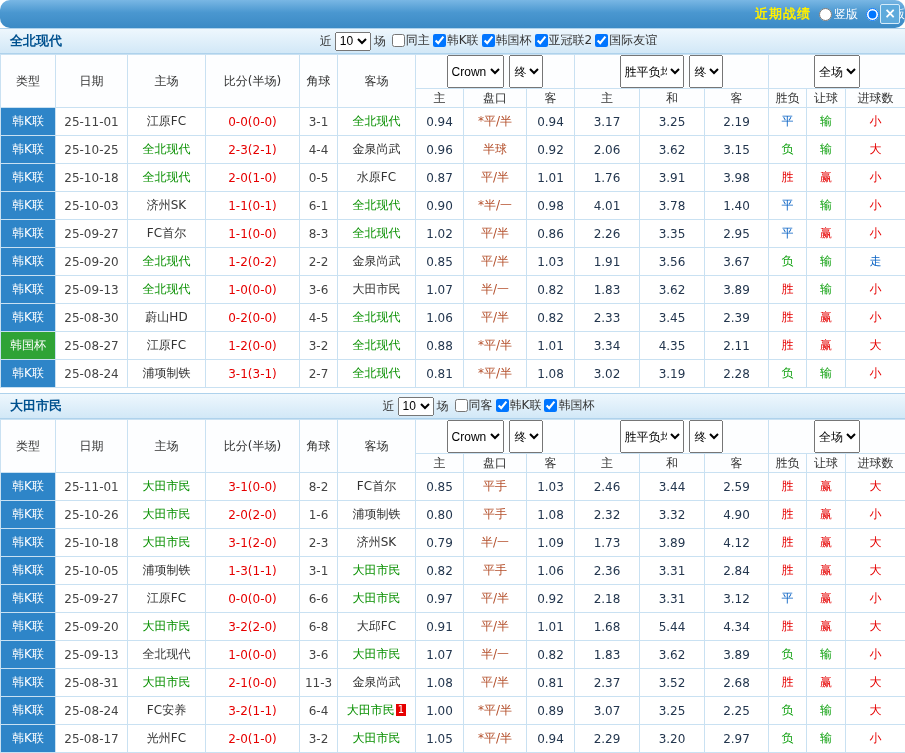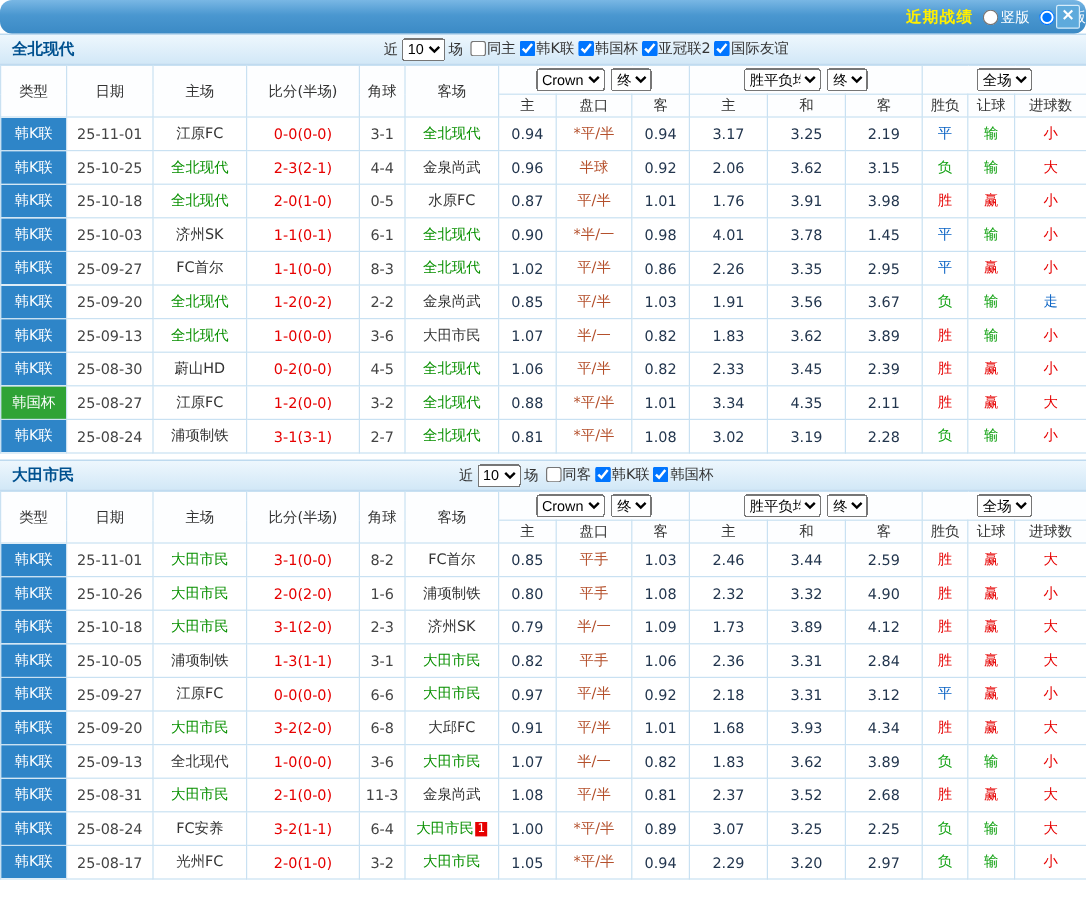--- a/index.html
+++ b/index.html
@@ -34,21 +34,21 @@
   .filters select { height:19px; font-size:12px; }
   .chk { display:inline-flex; align-items:center; margin-left:3px; white-space:nowrap; }
   .chk input { margin:0 1px 0 0; width:13px; height:13px; }
   
   table { border-collapse:collapse; table-layout:fixed; width:905px; }
   th,td { border:1px solid #c9e1f2; text-align:center; overflow:hidden; white-space:nowrap; padding:0; }
   thead th { font-weight:normal; color:#333; background:#fdfeff; }
   tr.h1 th { height:24px; }
   tr.h2 th { height:19px; }
   tbody td { height:28px; background:#fff; }
-  .grp select { height:19px; font-size:12px; margin:0 1px; max-width:64px; }
+  .grp select { height:33px; font-size:12px; margin:0 1px; max-width:64px; }
   .type  { color:#fff; font-size:12px; }
   .lg-blue  { background:#2e85c8; }
   .lg-green { background:#2fa336; }
   .date   { color:#444; }
   .team   { color:#333; }
   .focus  { color:#089000; }
   .score  { color:#e60000; }
   .corner { color:#444; }
   .odds, .avg { color:#23364e; }
   .hcap   { color:#b4502c; }
@@ -218,21 +218,21 @@
           <td class="date">25-10-03</td>
           <td class="team">济州SK</td>
           <td class="score">1-1(0-1)</td>
           <td class="corner">6-1</td>
           <td class="team focus">全北现代</td>
           <td class="odds">0.90</td>
           <td class="hcap">*半/一</td>
           <td class="odds">0.98</td>
           <td class="avg">4.01</td>
           <td class="avg">3.78</td>
-          <td class="avg">1.45</td>
+          <td class="avg">1.40</td>
           <td class="t-blue">平</td>
           <td class="t-green">输</td>
           <td class="t-red">小</td>
         </tr>
         <tr>
           <td class="type lg-blue">韩K联</td>
           <td class="date">25-09-27</td>
           <td class="team">FC首尔</td>
           <td class="score">1-1(0-0)</td>
           <td class="corner">8-3</td>
@@ -497,21 +497,21 @@
           <td class="type lg-blue">韩K联</td>
           <td class="date">25-09-20</td>
           <td class="team focus">大田市民</td>
           <td class="score">3-2(2-0)</td>
           <td class="corner">6-8</td>
           <td class="team">大邱FC</td>
           <td class="odds">0.91</td>
           <td class="hcap">平/半</td>
           <td class="odds">1.01</td>
           <td class="avg">1.68</td>
-          <td class="avg">3.93</td>
+          <td class="avg">5.44</td>
           <td class="avg">4.34</td>
           <td class="t-red">胜</td>
           <td class="t-red">赢</td>
           <td class="t-red">大</td>
         </tr>
         <tr>
           <td class="type lg-blue">韩K联</td>
           <td class="date">25-09-13</td>
           <td class="team">全北现代</td>
           <td class="score">1-0(0-0)</td>

